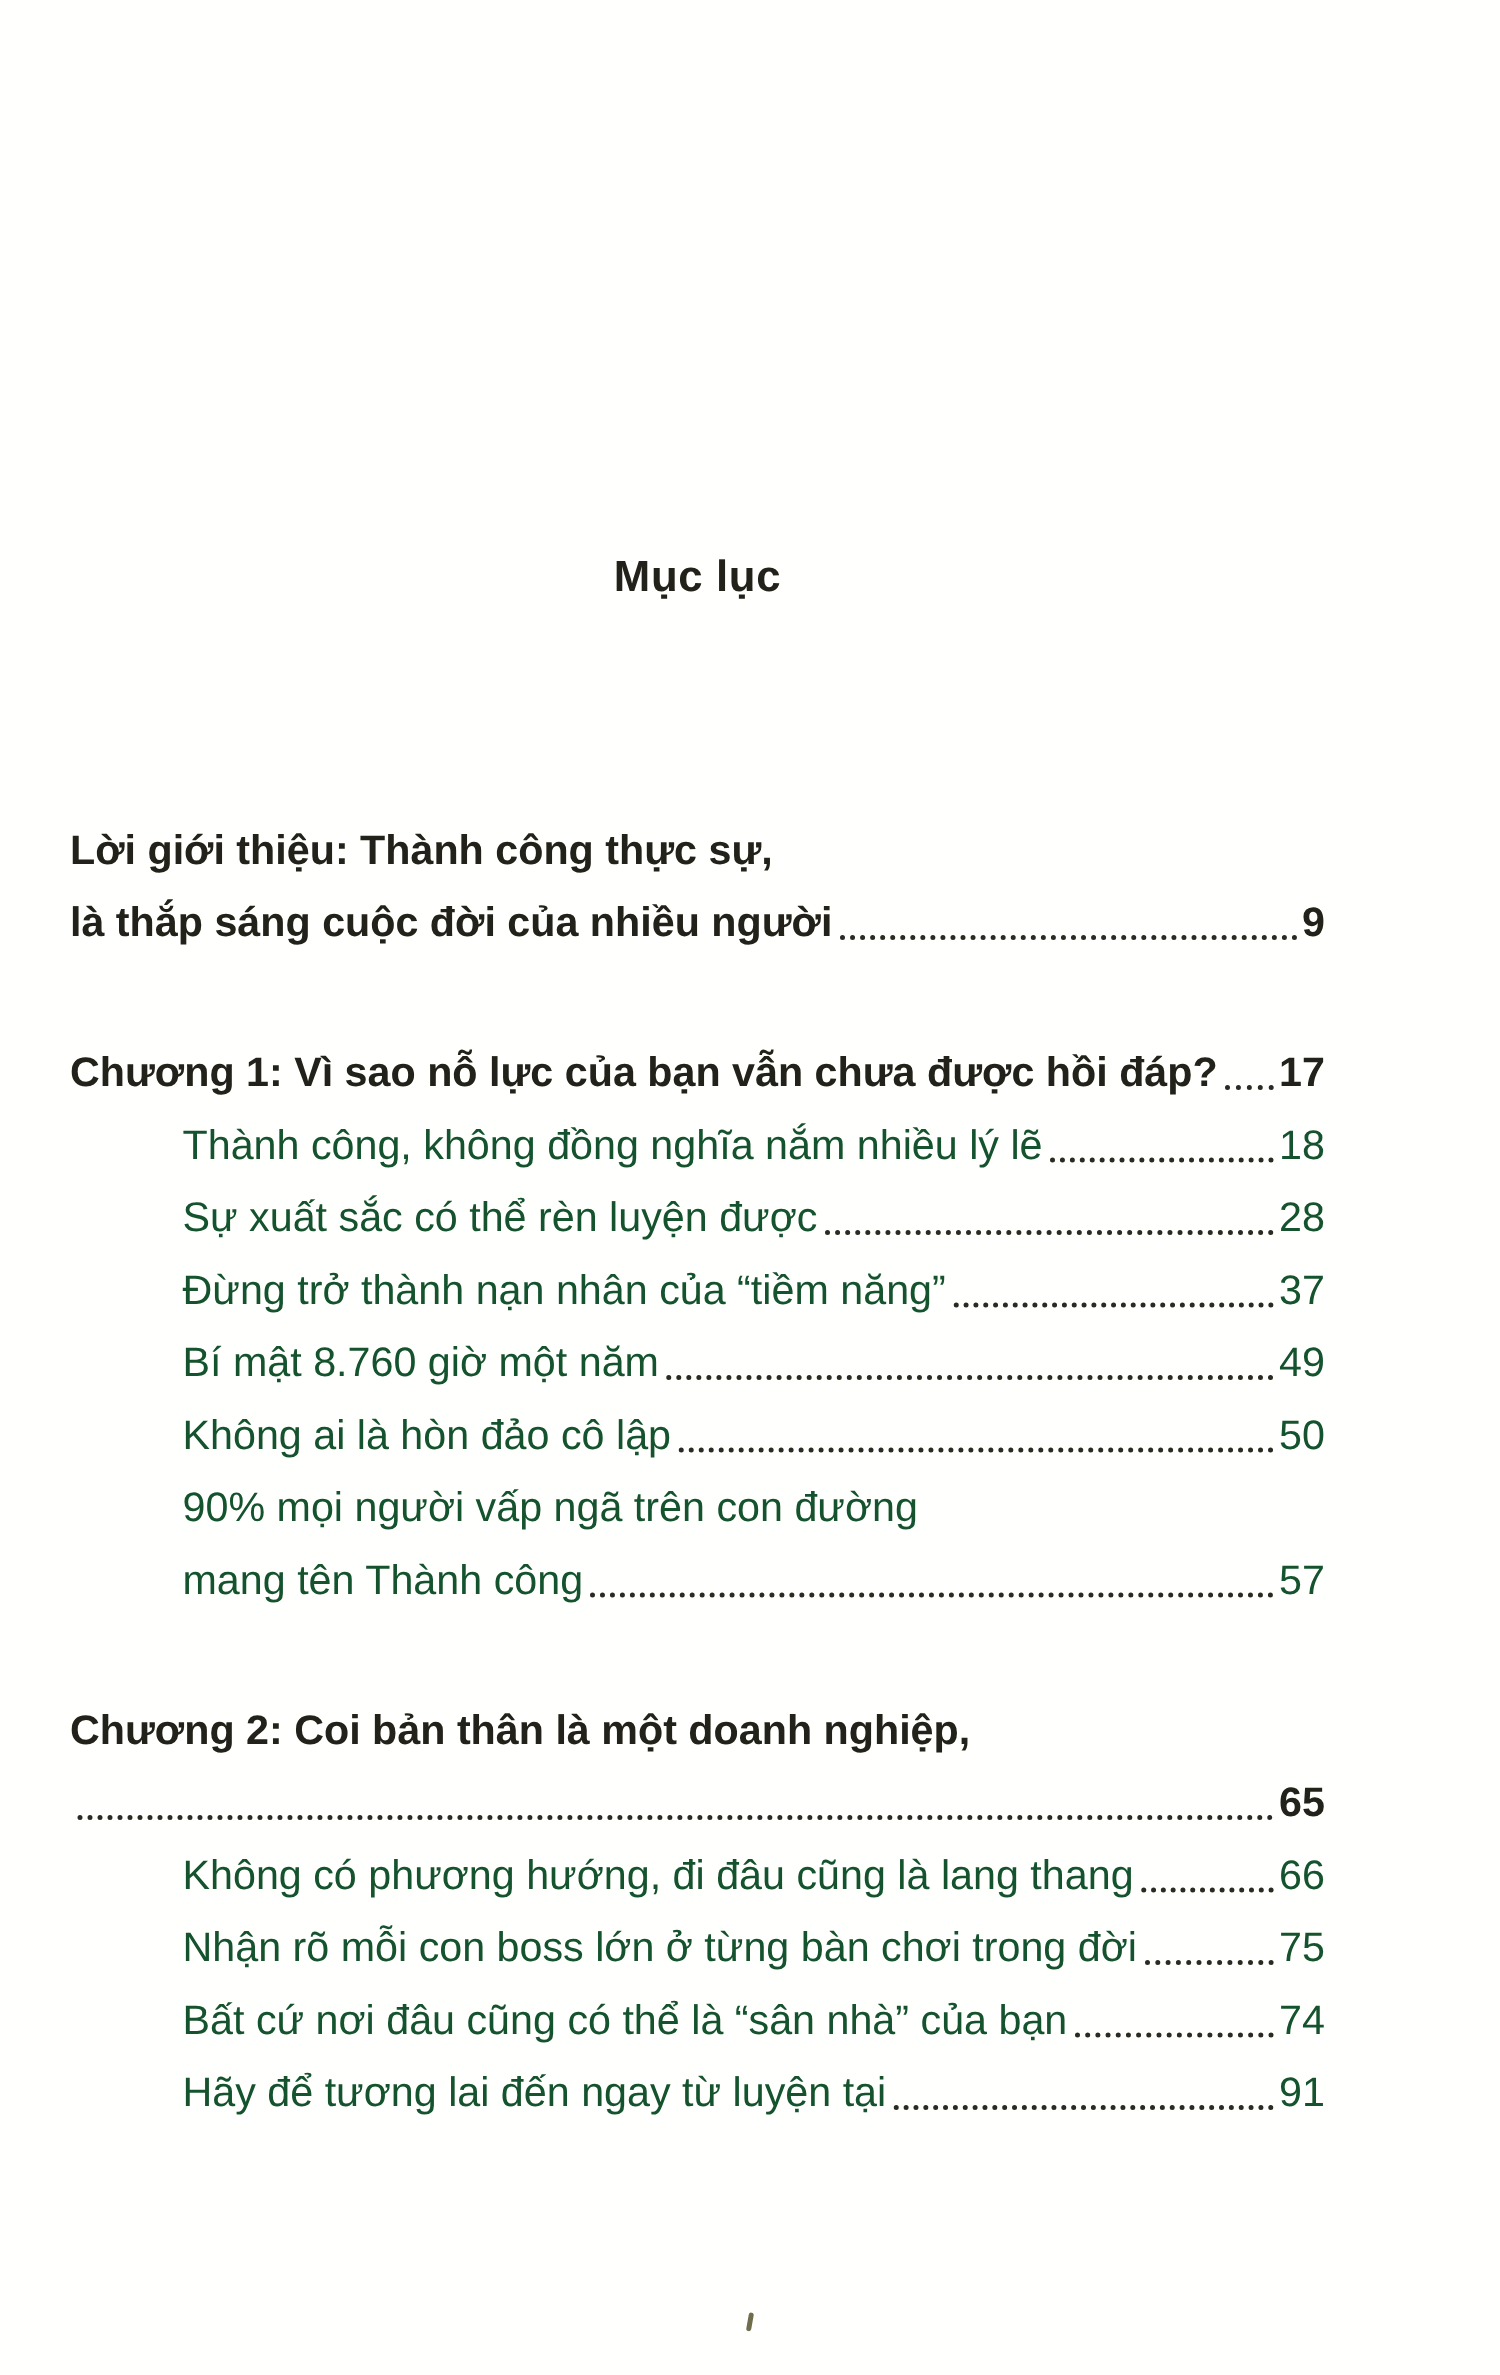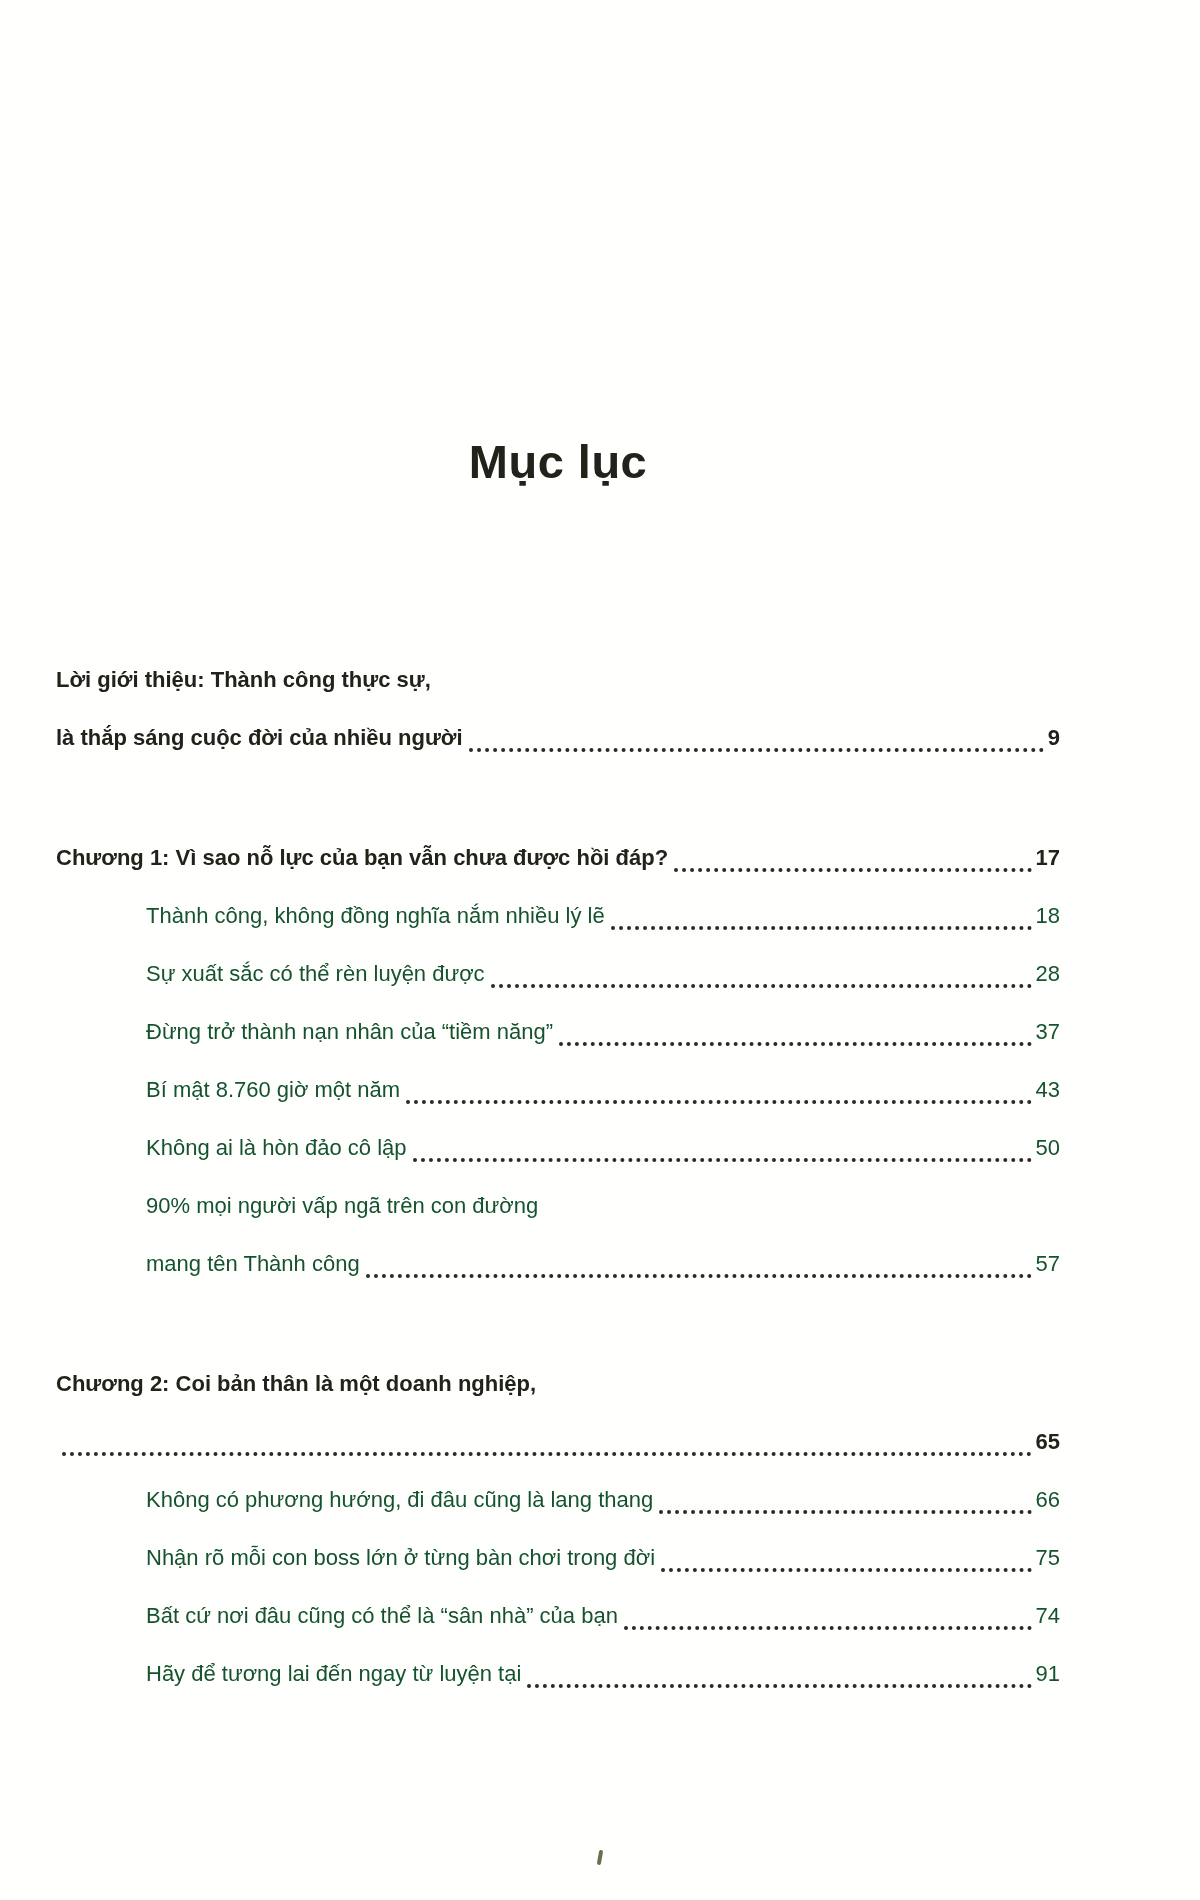--- a/index.html
+++ b/index.html
@@ -23,37 +23,37 @@
   .content {
     position: absolute;
     left: 56px;
     right: 140px;
     top: 0;
   }
   h1.toc-title {
     margin: 438px 0 0 0;
     padding: 0;
     text-align: center;
-    font-size: 47px;
+    font-size: 35px;
     line-height: 47px;
     font-weight: bold;
     letter-spacing: 0.5px;
     color: #23221a;
   }
   .toc-list {
     margin-top: 166px;
   }
   .entry { margin: 0; }
   .entry.chapter { margin-top: 62px; }
   .entry .line {
     display: flex;
     align-items: flex-end;
     height: 58px;
     line-height: 58px;
-    font-size: 22px;
+    font-size: 33px;
     white-space: nowrap;
   }
   .entry.chapter .line {
     font-weight: bold;
     color: #23221a;
   }
   .entry.item .line {
     font-weight: normal;
     padding-left: 90px;
     color: #14532d;
@@ -123,21 +123,21 @@
           <div class="line">
             <span class="text">Đừng trở thành nạn nhân của “tiềm năng”</span>
             <span class="leader"></span>
             <span class="pagenum">37</span>
           </div>
         </div>
         <div class="entry item">
           <div class="line">
             <span class="text">Bí mật 8.760 giờ một năm</span>
             <span class="leader"></span>
-            <span class="pagenum">43</span>
+            <span class="pagenum">49</span>
           </div>
         </div>
         <div class="entry item">
           <div class="line">
             <span class="text">Không ai là hòn đảo cô lập</span>
             <span class="leader"></span>
             <span class="pagenum">50</span>
           </div>
         </div>
         <div class="entry item">

